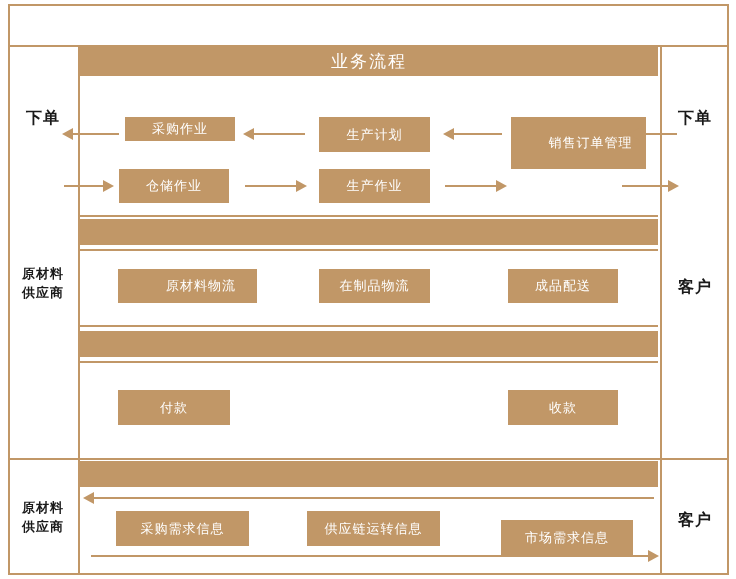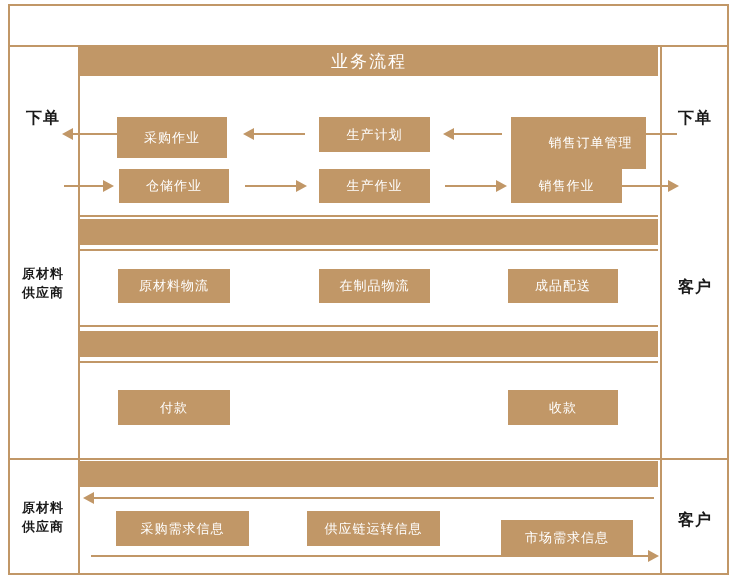--- a/index.html
+++ b/index.html
@@ -77,29 +77,28 @@
     <div>原材料</div>
     <div>供应商</div>
   </div>
   <div class="sidelabel" style="left:661px;top:275px;width:68px;">客户</div>
   <div class="sidelabel small" style="left:8px;top:499px;width:70px;">
     <div>原材料</div>
     <div>供应商</div>
   </div>
   <div class="sidelabel" style="left:661px;top:508px;width:68px;">客户</div>
 
-  <div class="box" style="left:117px;top:117px;width:110px;height:41px;">采购作业</div>
+  <div class="box" style="left:125px;top:117px;width:110px;height:24px;">采购作业</div>
   <div class="box" style="left:319px;top:117px;width:111px;height:35px;">生产计划</div>
   <div class="box" style="left:511px;top:117px;width:111px;height:52px;padding-left:24px;">销售订单管理</div>
 
   <div class="box" style="left:119px;top:169px;width:110px;height:34px;">仓储作业</div>
   <div class="box" style="left:319px;top:169px;width:111px;height:34px;">生产作业</div>
-  <div class="box" style="left:511px;top:169px;width:111px;height:34px;">销售作业</div>
 
-  <div class="box" style="left:118px;top:269px;width:112px;height:34px;">原材料物流</div>
+  <div class="box" style="left:118px;top:269px;width:112px;height:34px;padding-left:27px;">原材料物流</div>
   <div class="box" style="left:319px;top:269px;width:111px;height:34px;">在制品物流</div>
   <div class="box" style="left:508px;top:269px;width:110px;height:34px;">成品配送</div>
 
   <div class="box" style="left:118px;top:390px;width:112px;height:35px;">付款</div>
   <div class="box" style="left:508px;top:390px;width:110px;height:35px;">收款</div>
 
   <div class="box" style="left:116px;top:511px;width:133px;height:35px;">采购需求信息</div>
   <div class="box" style="left:307px;top:511px;width:133px;height:35px;">供应链运转信息</div>
   <div class="box" style="left:501px;top:520px;width:132px;height:35px;">市场需求信息</div>
 

